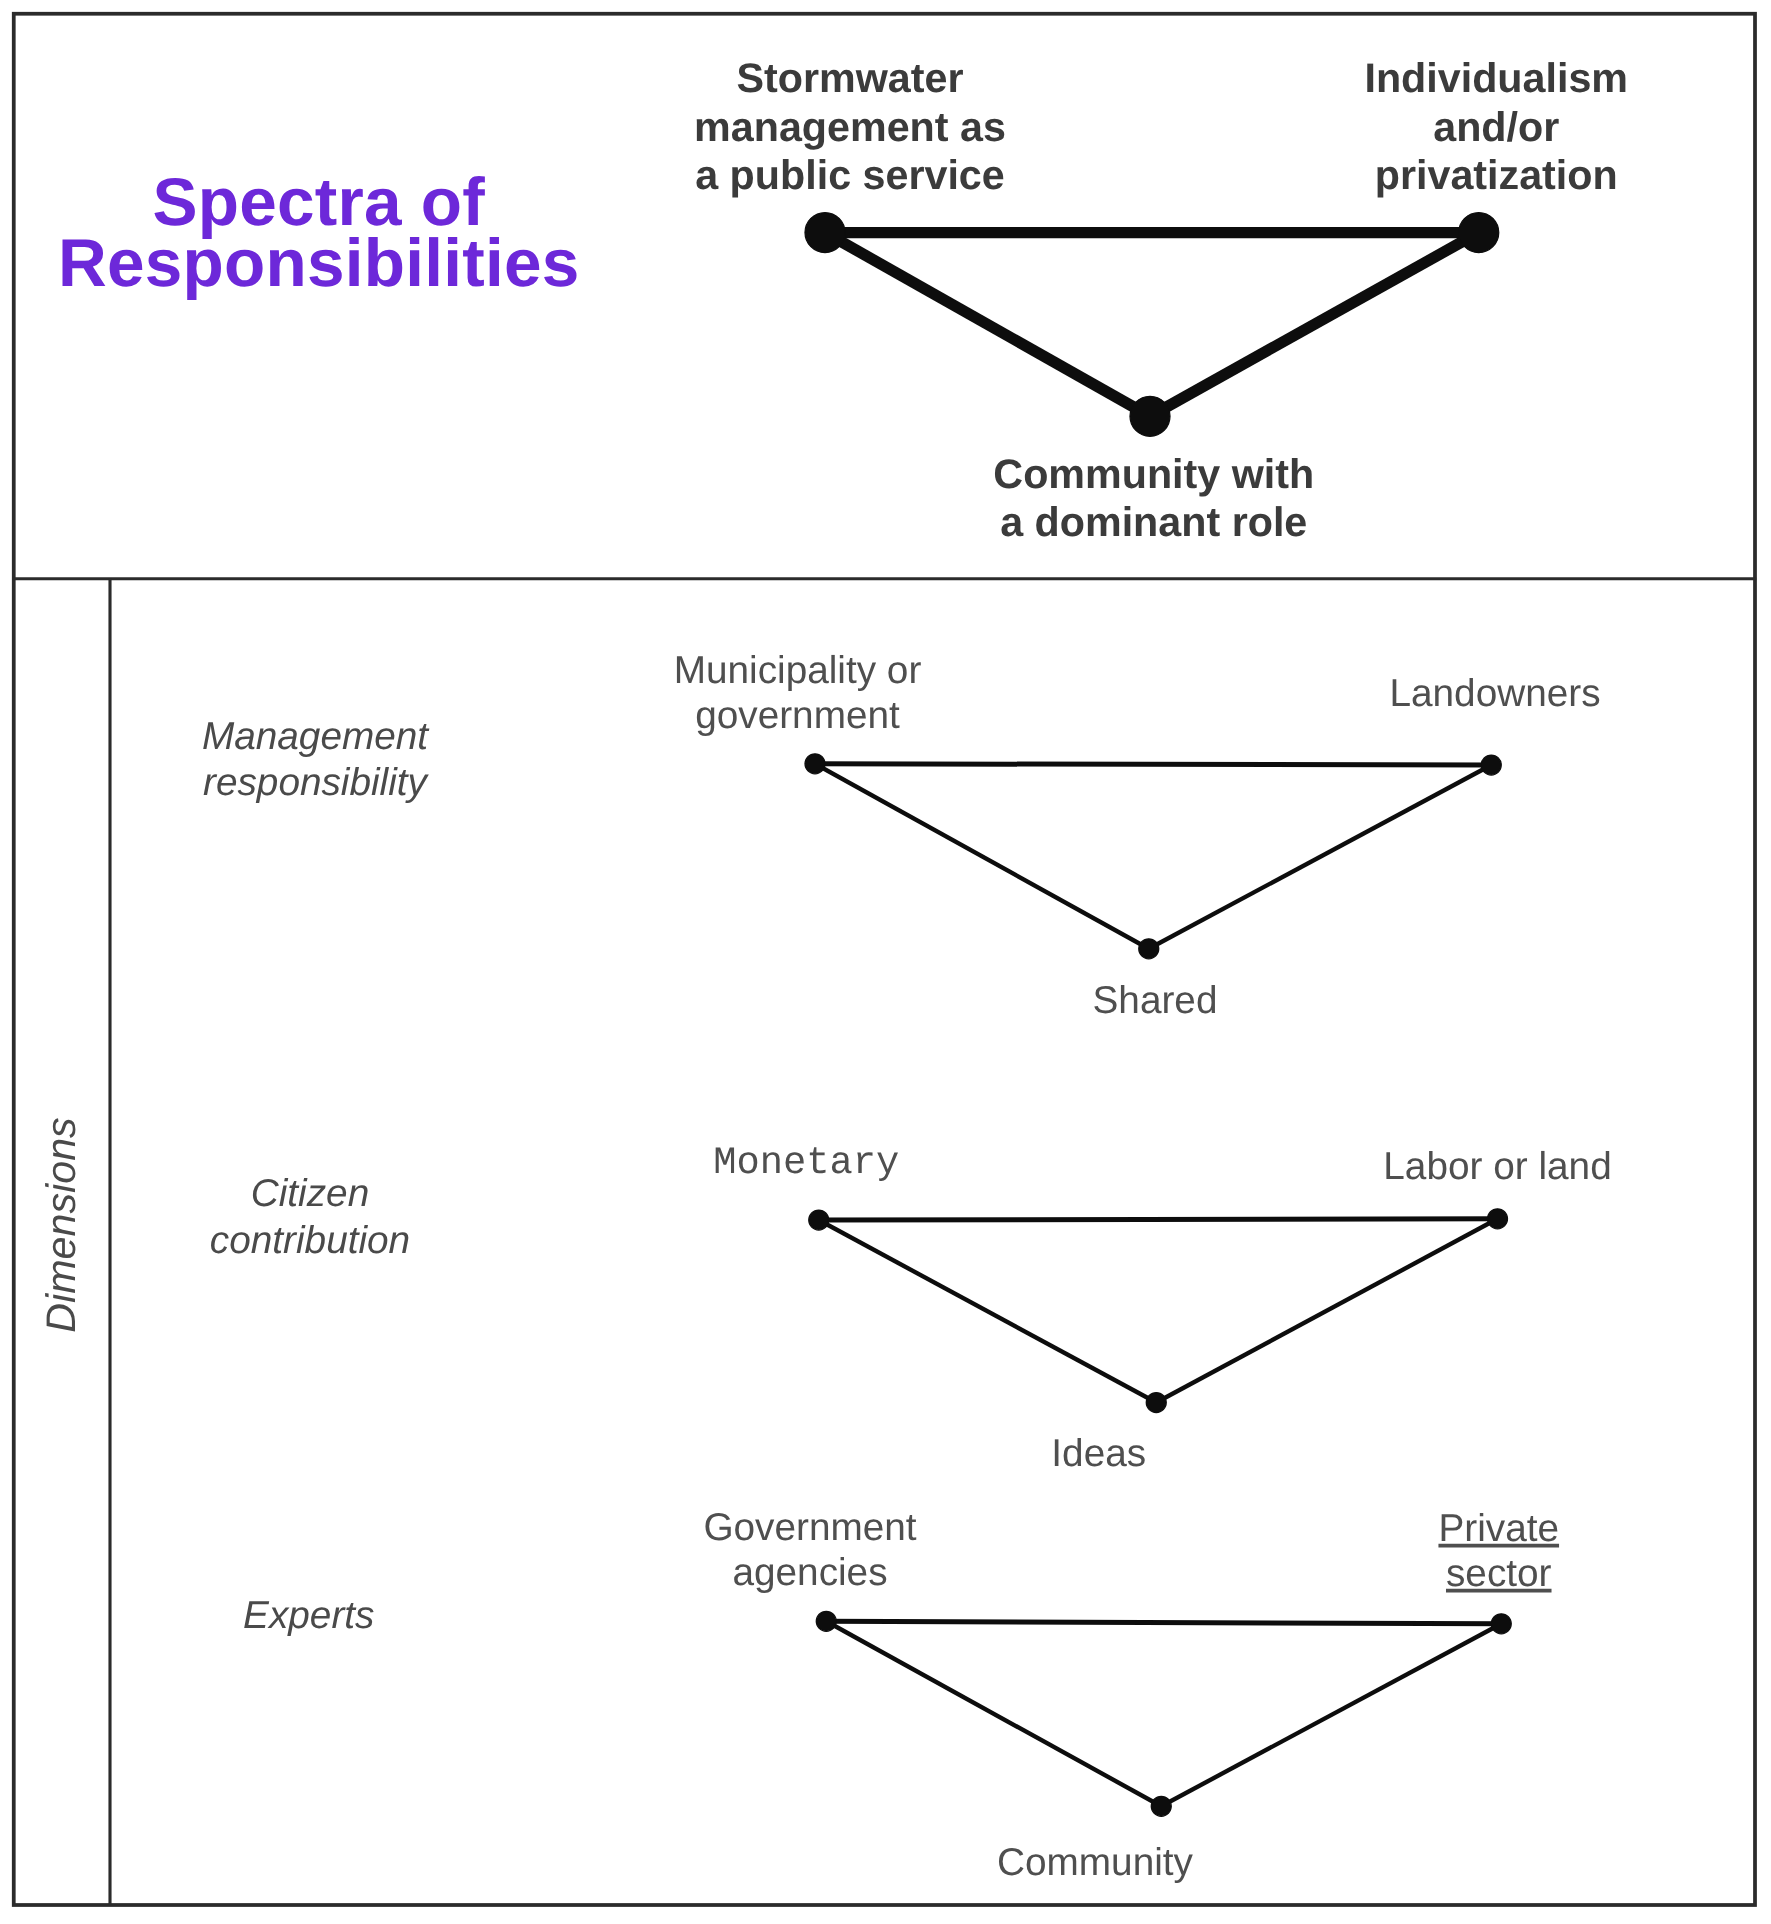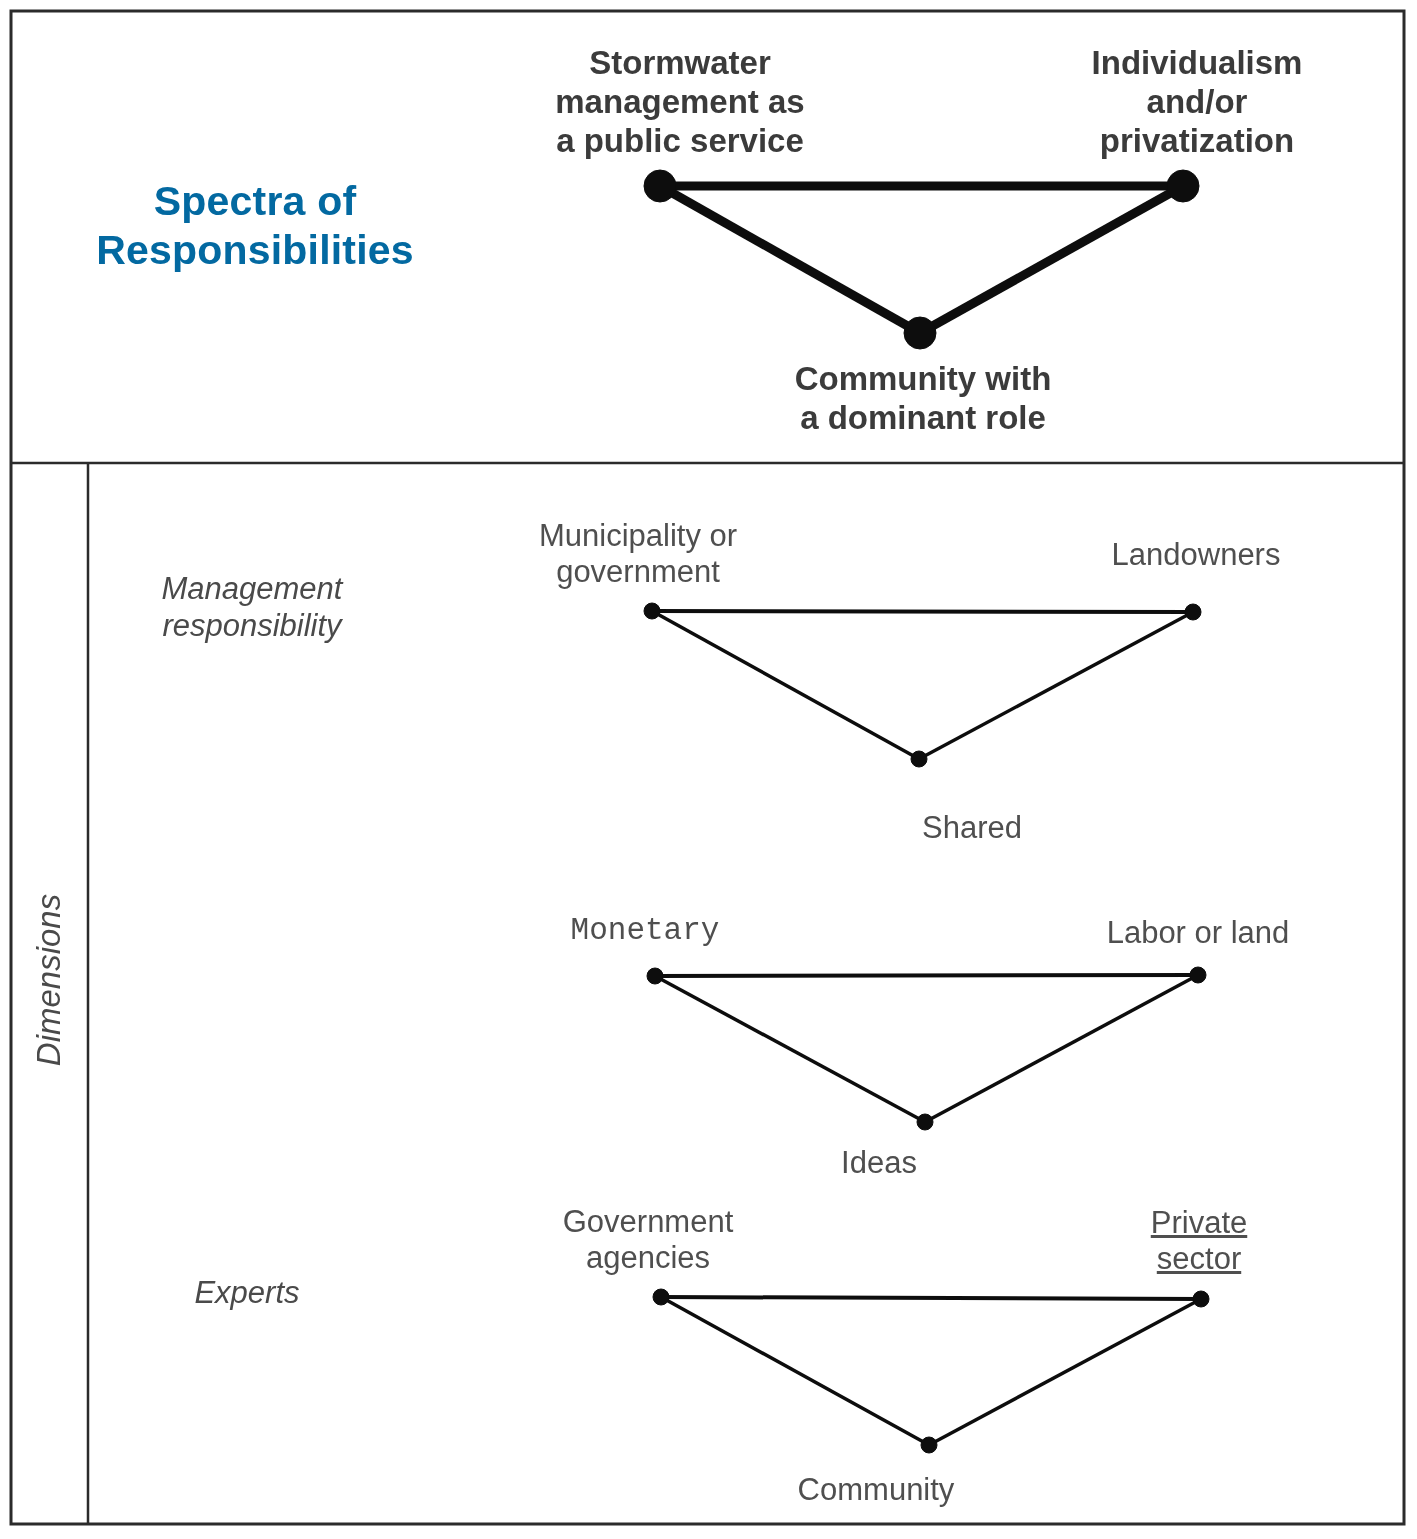--- a/index.html
+++ b/index.html
@@ -21,26 +21,25 @@
     width: 1417px;
     height: 1539px;
   }
   .lbl {
     position: absolute;
     transform: translate(-50%, -50%);
     text-align: center;
     white-space: pre-line;
   }
   .title-lbl {
-    font-size: 41px;
+    font-size: 54px;
     line-height: 49px;
     font-weight: bold;
-    color: #0369a1;
+    color: #6d28d9;
     letter-spacing: 0.2px;
-    margin-top: 39px;
   }
   .spectra-lbl {
     font-size: 33px;
     line-height: 39px;
     font-weight: bold;
     color: #3b3b3b;
   }
   .node-lbl {
     font-size: 31px;
     line-height: 36px;
@@ -127,22 +126,24 @@
 and/or
 privatization</div>
 
   <div class="lbl dims-lbl" style="left:49px; top:980px;">Dimensions</div>
 
   <div class="lbl row-lbl" style="left:252px; top:607px;">Management
 responsibility</div>
   <div class="lbl node-lbl" style="left:638px; top:554px;">Municipality or
 government</div>
   <div class="lbl node-lbl" style="left:1196px; top:555px;">Landowners</div>
-  <div class="lbl node-lbl" style="left:972px; top:800px;margin-top:28px;">Shared</div>
+  <div class="lbl node-lbl" style="left:924px; top:800px;">Shared</div>
 
+  <div class="lbl row-lbl" style="left:248px; top:973px;">Citizen
+contribution</div>
   <div class="lbl node-lbl" style="left:645px; top:931px;font-family:Liberation Mono, monospace;">Monetary</div>
   <div class="lbl node-lbl" style="left:1198px; top:933px;">Labor or land</div>
   <div class="lbl node-lbl" style="left:879px; top:1163px;">Ideas</div>
 
   <div class="lbl row-lbl" style="left:247px; top:1292px;">Experts</div>
   <div class="lbl node-lbl" style="left:648px; top:1240px;">Government
 agencies</div>
   <div class="lbl node-lbl" style="left:1199px; top:1241px;text-decoration:underline;">Private
 sector</div>
   <div class="lbl node-lbl" style="left:876px; top:1490px;">Community</div>

